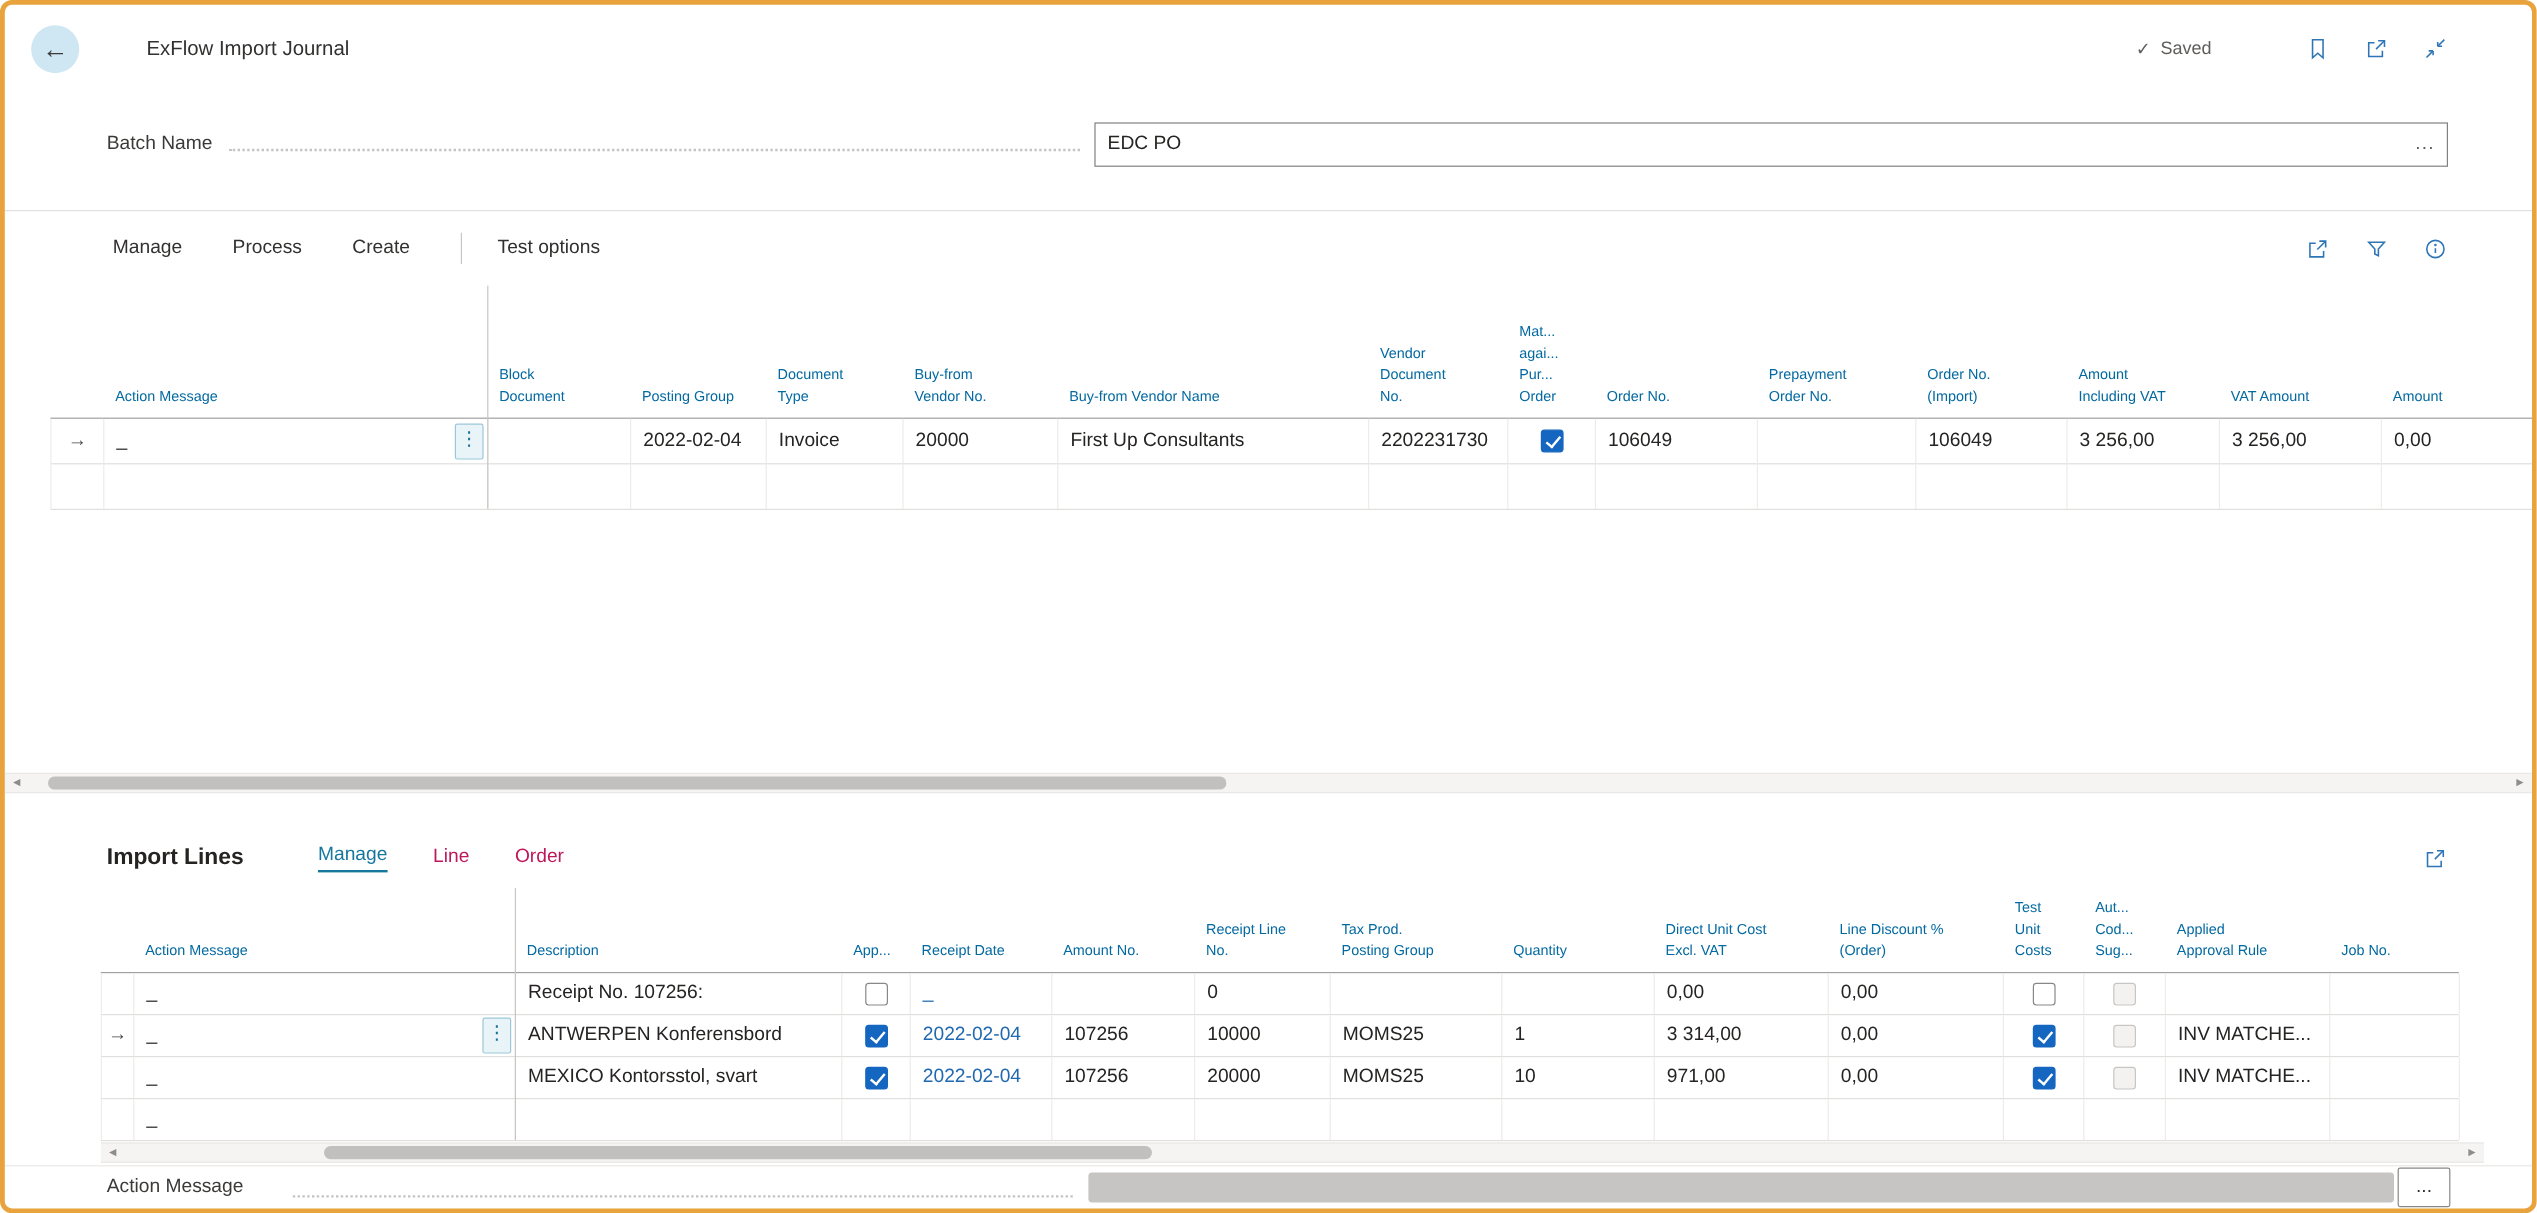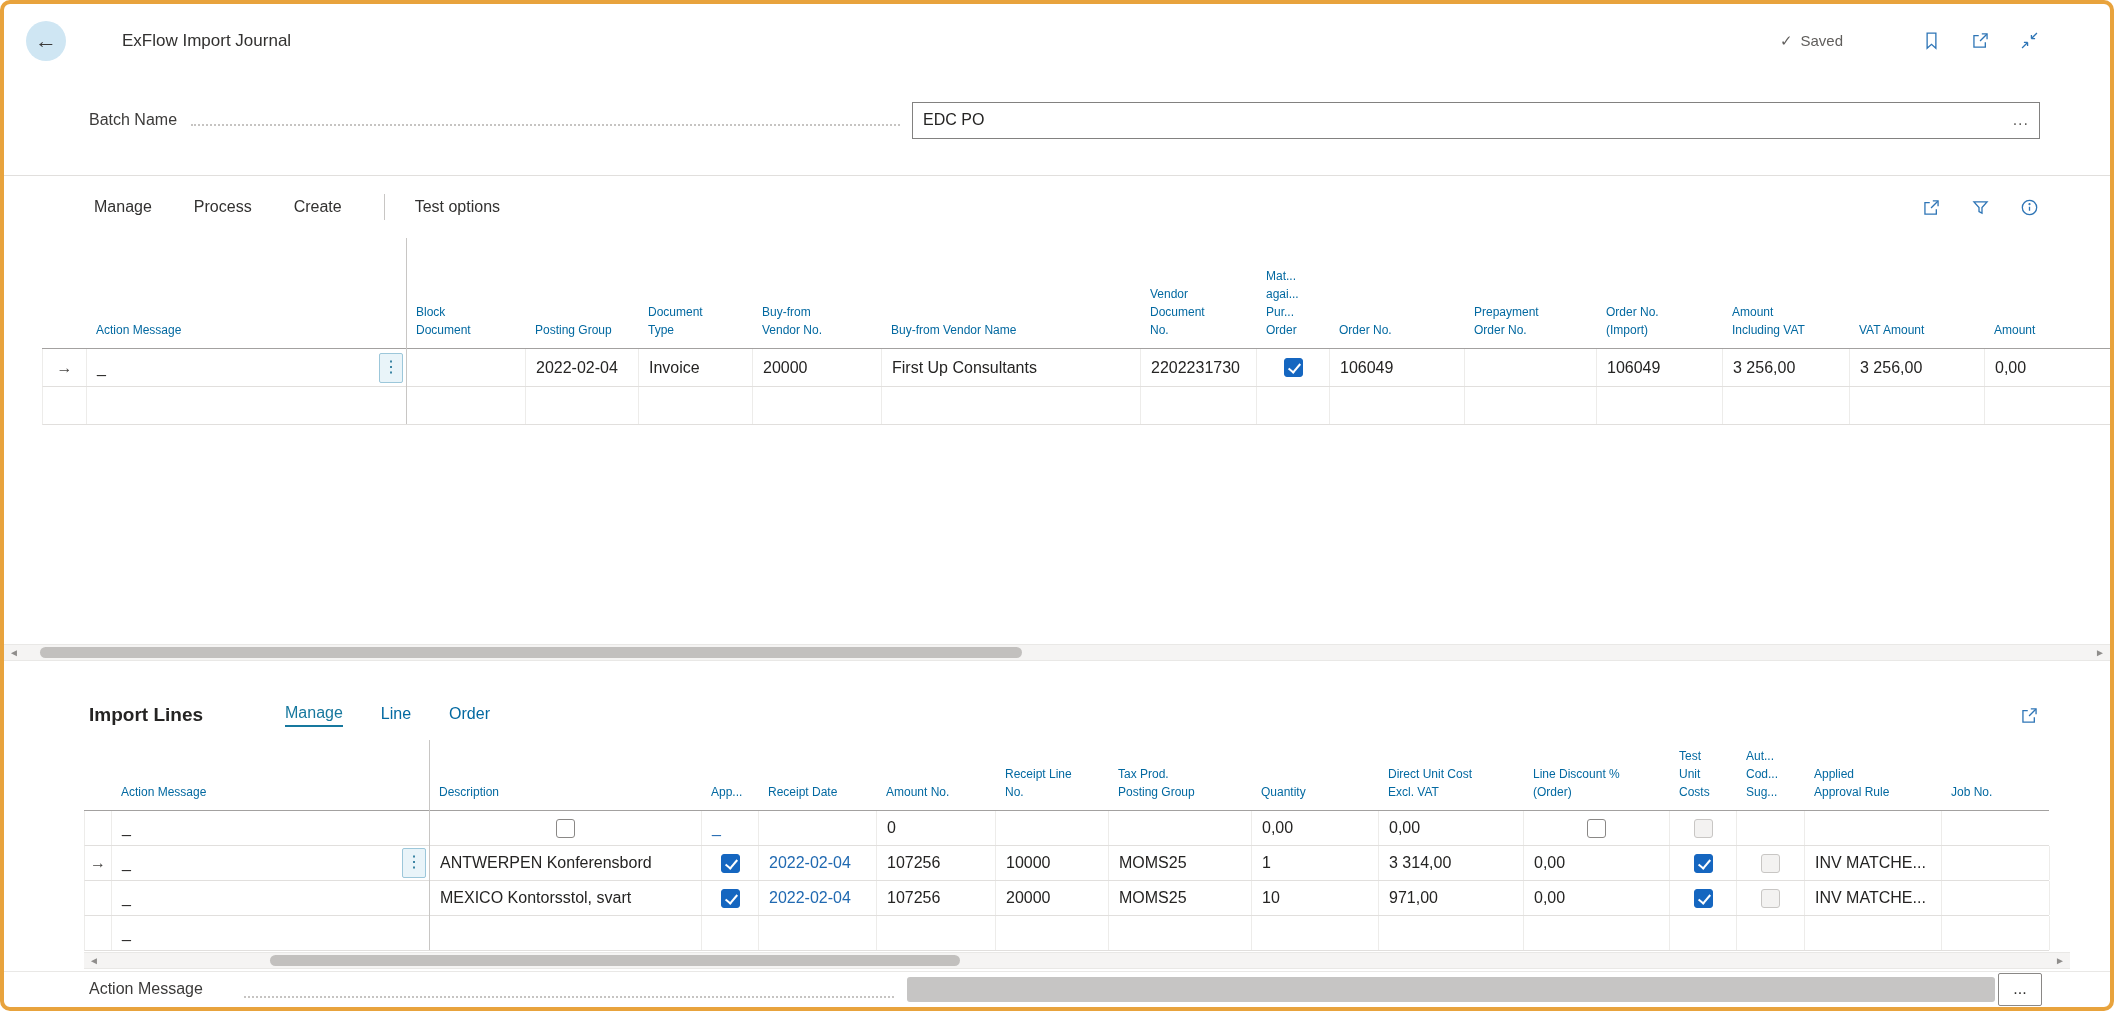--- a/index.html
+++ b/index.html
@@ -74,22 +74,22 @@
   .hs2 { top:948px; left:80px; width:1986px; }
   .thumb { position:absolute; top:2px; height:11px; border-radius:6px; background:#c2c0be; cursor:pointer; }
   .hs1 .thumb { left:36px; width:982px; }
   .hs2 .thumb { left:186px; width:690px; }
   .sarrow { position:absolute; top:1px; font-size:10px; color:#8f8d8b; cursor:pointer; line-height:14px; }
   .sarrow.l { left:5px; } .sarrow.r { right:5px; }
 
   
   .partbar { position:absolute; top:686px; left:0; width:2106px; height:50px; display:flex; align-items:center;
              padding:0 70px 0 85px; box-sizing:border-box; }
-  .part-title { font-size:19px; font-weight:700; color:#252423; margin-right:82px; white-space:nowrap; }
-  .ptab { font-size:16px; color:#0369a1; margin-right:38px; cursor:pointer; padding-bottom:3px; }
+  .part-title { font-size:19px; font-weight:700; color:#252423; margin-right:62px; white-space:nowrap; }
+  .ptab { font-size:16px; color:#be185d; margin-right:38px; cursor:pointer; padding-bottom:3px; }
   .ptab.active { color:#17789e; border-bottom:2px solid #17789e; }
 
   
   .bottombar { position:absolute; top:967px; left:0; width:2106px; height:36px; border-top:1px solid #e9e8e6; box-sizing:border-box; }
   .bf-label { position:absolute; left:85px; top:8px; font-size:16px; color:#3b3a39; }
   .bleader { position:absolute; left:240px; top:24px; width:650px; border-bottom:2px dotted #c6c4c2; }
   .bottom-field { position:absolute; left:903px; top:5px; width:1088px; height:25px; background:#c6c5c4; border-radius:3px; }
   .assist-btn { position:absolute; left:1994px; top:1px; width:42px; height:31px; border:1px solid #8a8886; border-radius:2px;
                 background:#fff; text-align:center; line-height:29px; font-size:16px; color:#323130; cursor:pointer; }
 </style>
@@ -288,20 +288,21 @@
 Cod...
 Sug...</div>
       <div class="hc">Applied
 Approval Rule</div>
       <div class="hc num">Job No.</div>
     </div>
 
     <div class="g2r grow g2row">
       <div class="cell gut"></div>
       <div class="cell">_</div>
+      <div class="cell">Receipt No. 107256:</div>
       <div class="cell ckwrap">
           <span class="checkbox"></span>
         </div>
       <div class="cell lnk">_</div>
       <div class="cell"></div>
       <div class="cell num">0</div>
       <div class="cell"></div>
       <div class="cell num"></div>
       <div class="cell num">0,00</div>
       <div class="cell num">0,00</div>

